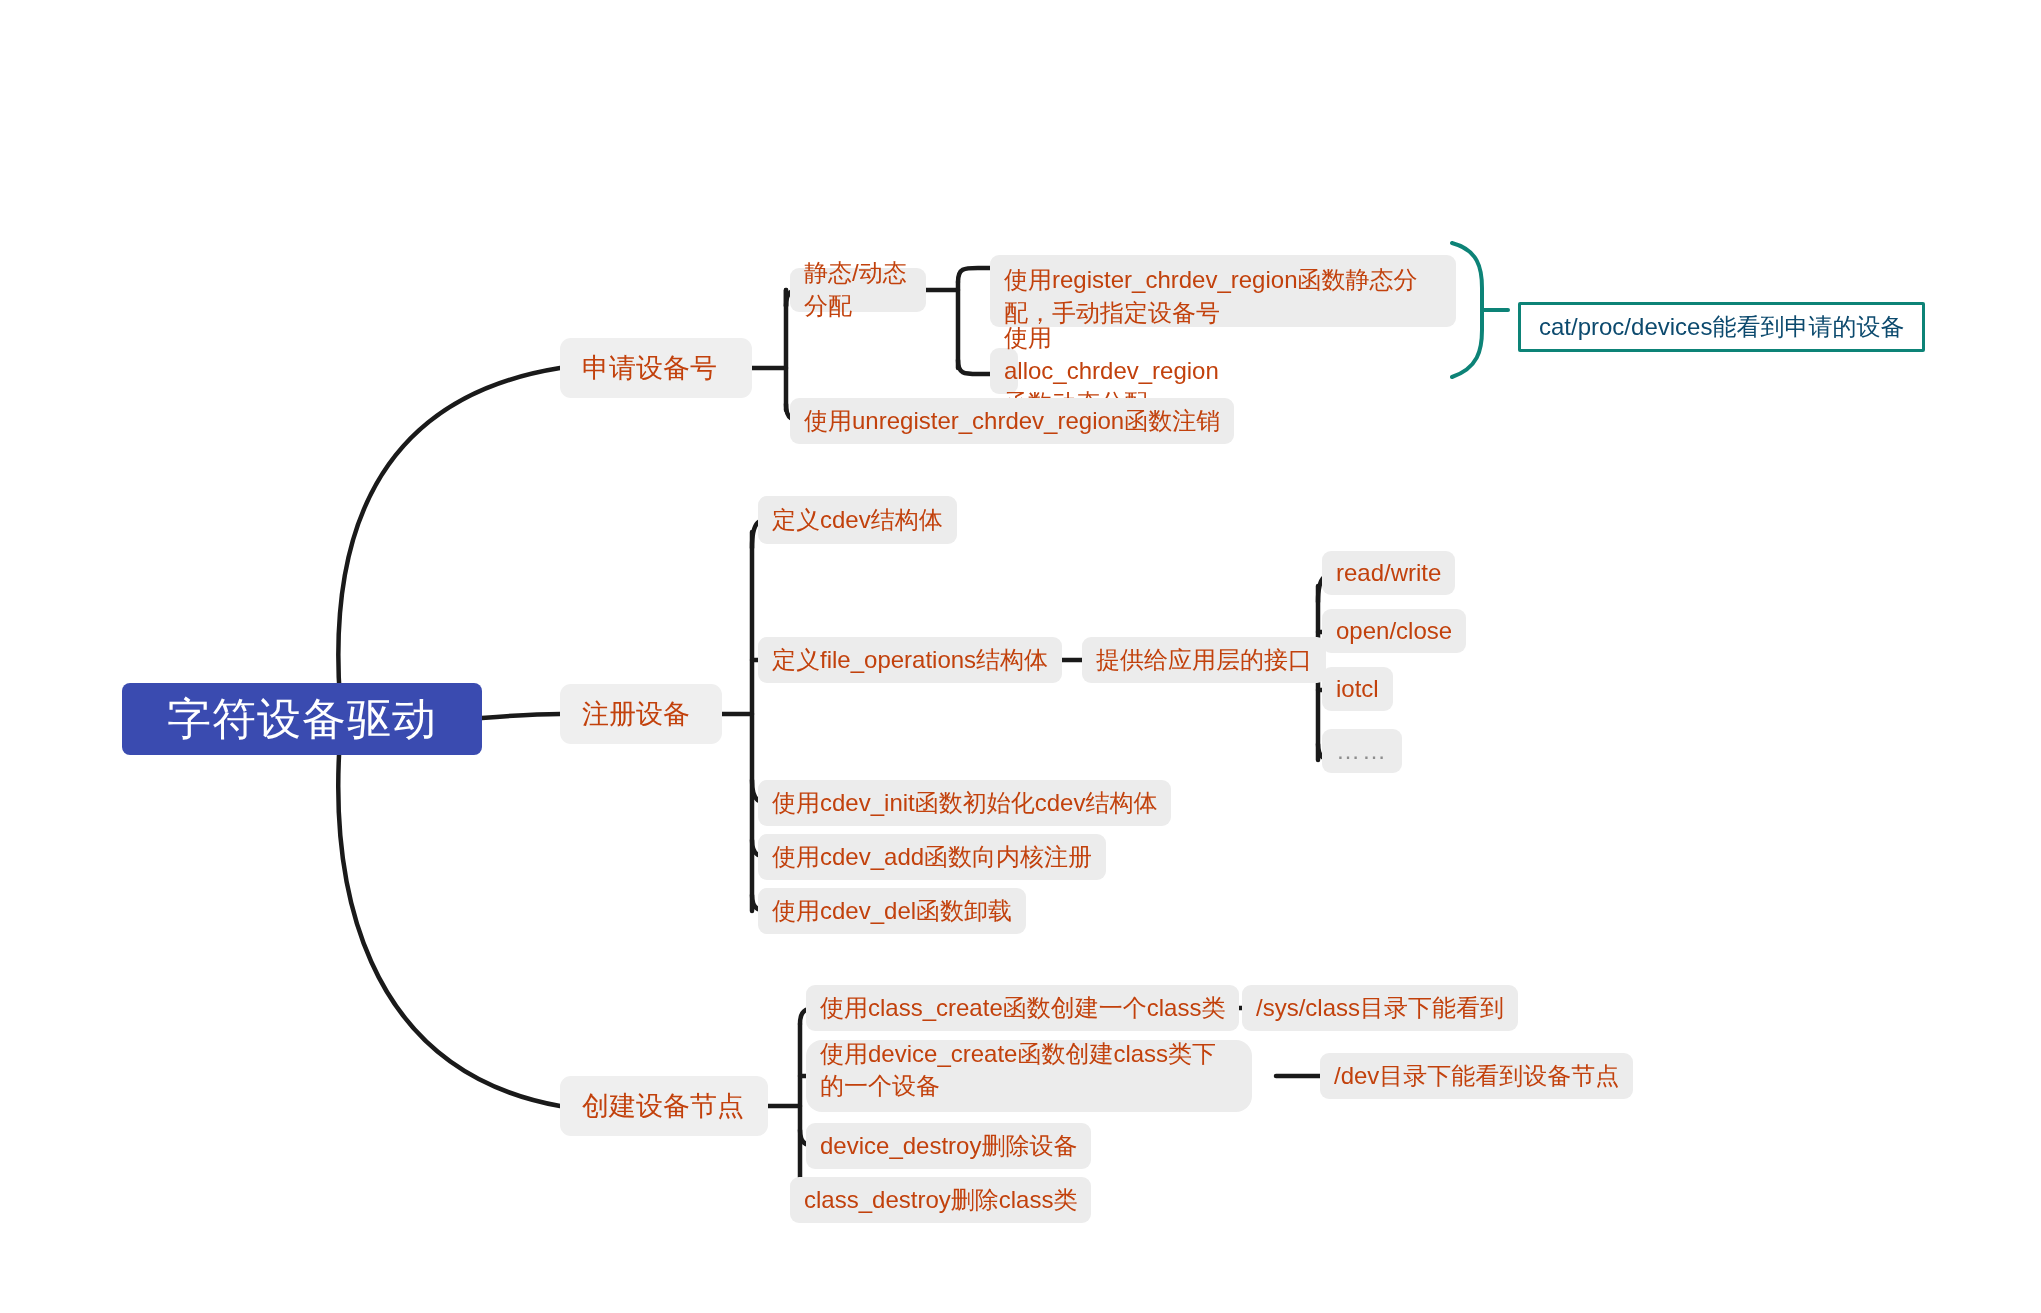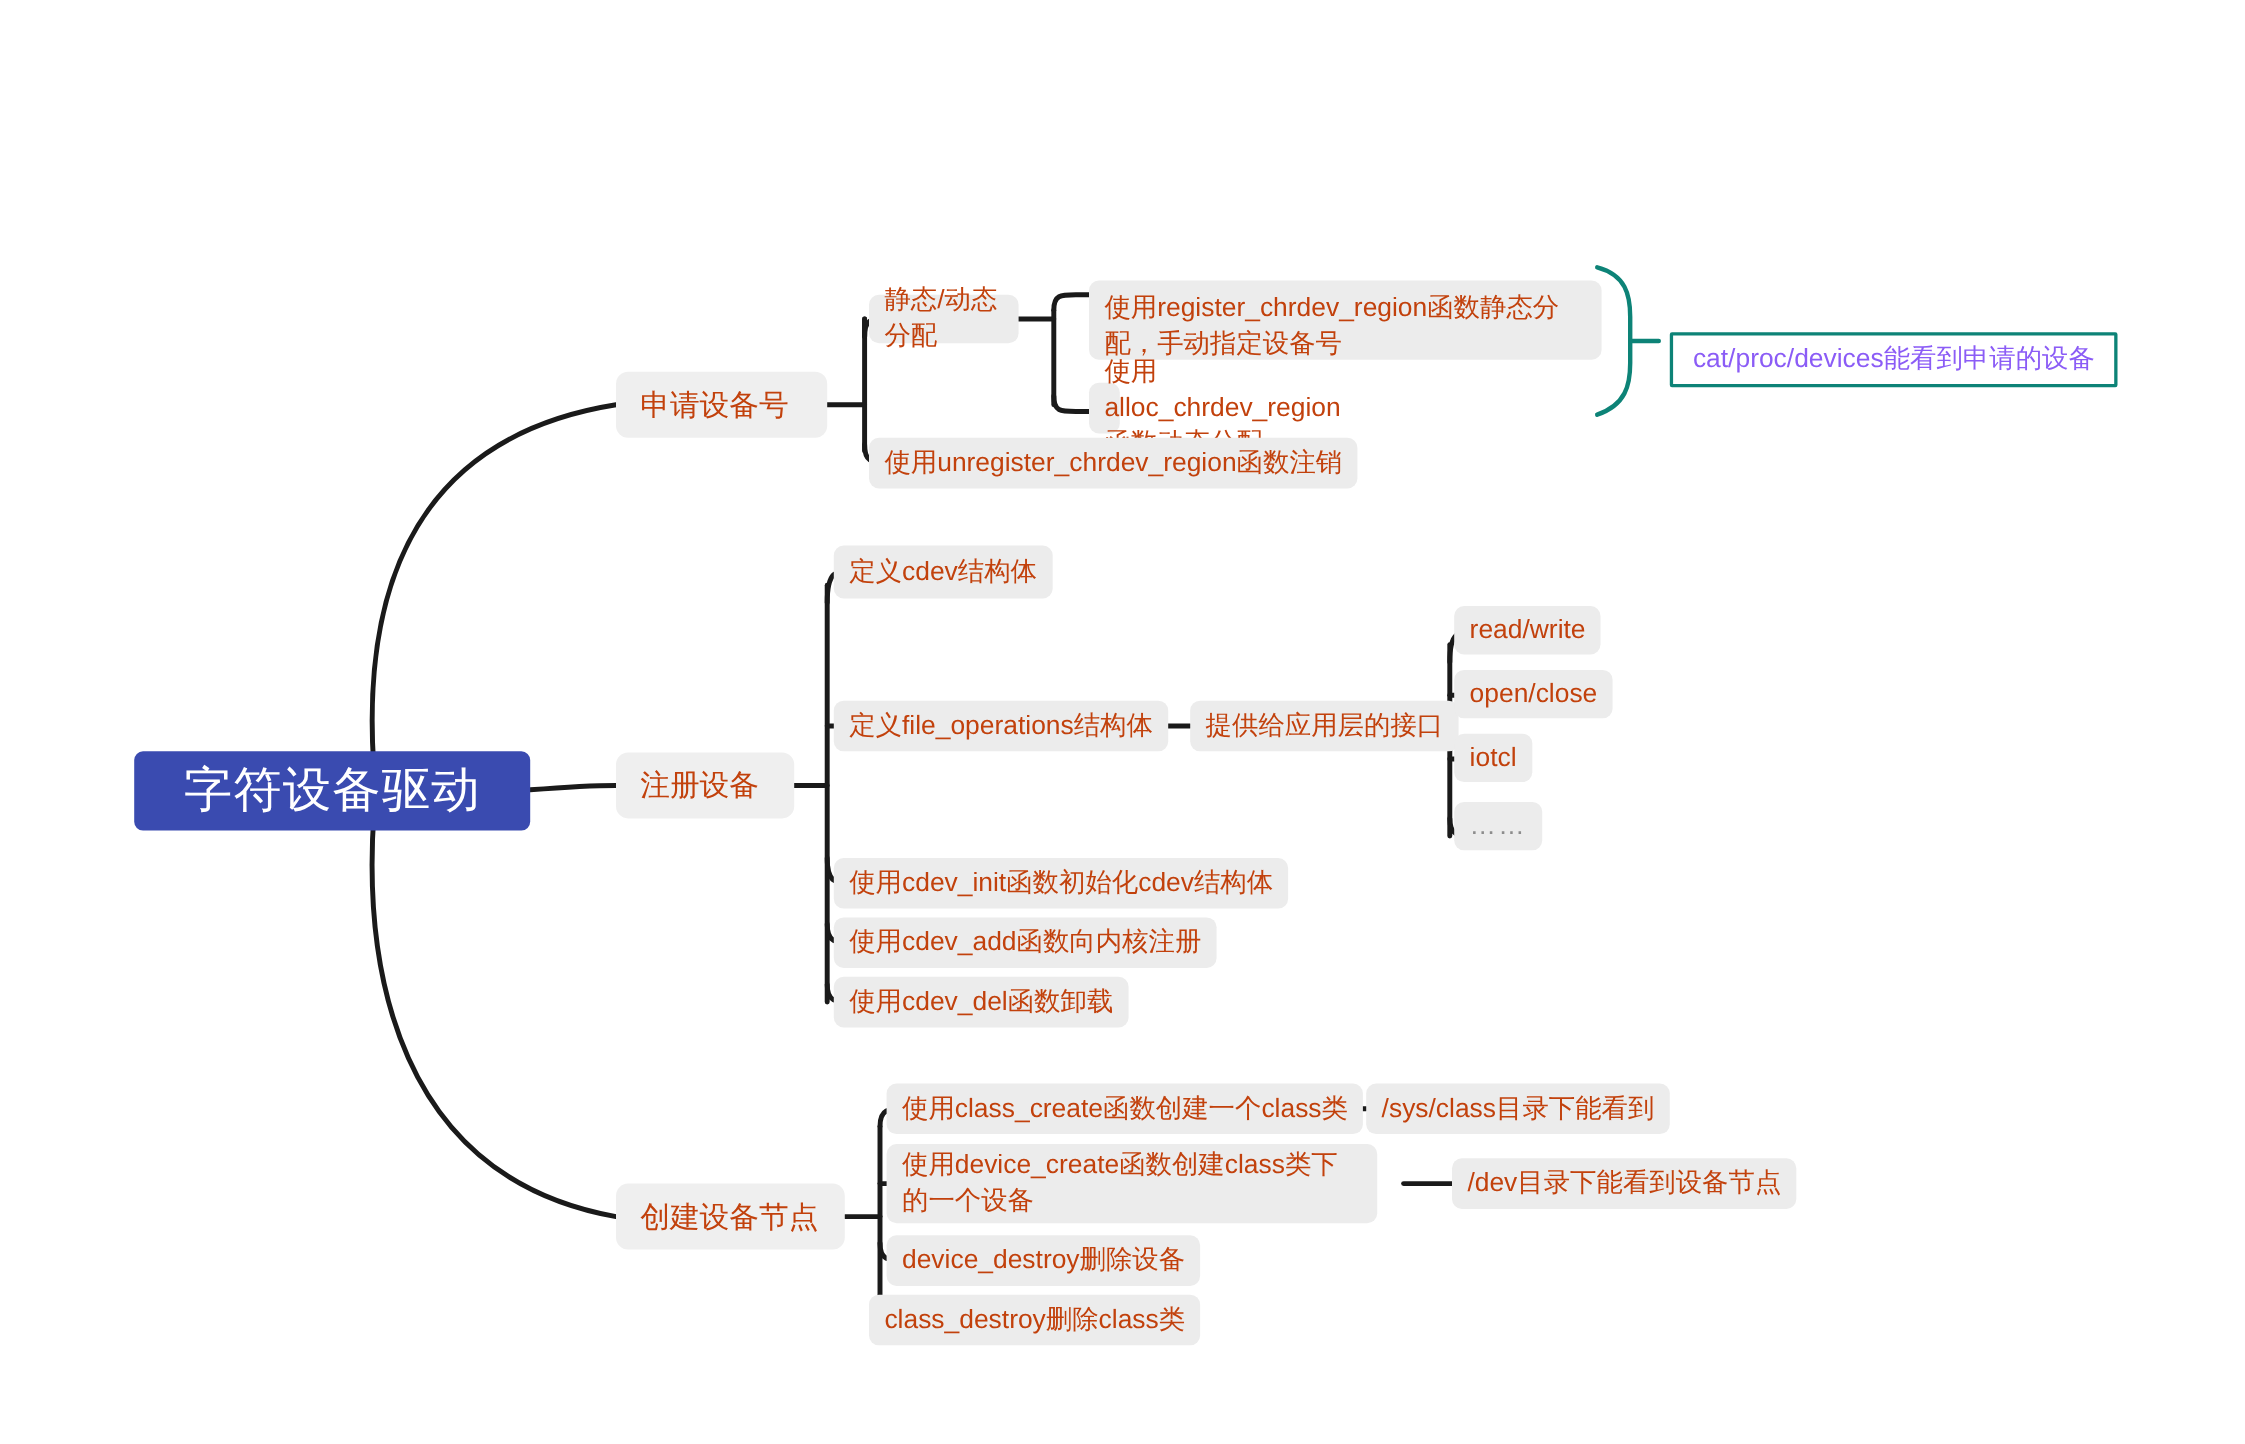--- a/index.html
+++ b/index.html
@@ -52,21 +52,21 @@
   .node.branch {
     font-size: 27px;
     background: #efefef;
     border-radius: 11px;
     padding: 13px 22px;
   }
   .node.summary {
     background: #ffffff;
     border: 3px solid #0d8377;
     border-radius: 2px;
-    color: #8b5cf6;
+    color: #0c4a6e;
     font-size: 24px;
     padding: 17px 18px;
   }
   .node.ellipsis {
     color: #8d8d8d;
     letter-spacing: 2px;
   }
 </style>
 </head>
 <body>
@@ -205,21 +205,21 @@
   </div>
 
   <div class="node" style="left:806px; top:985px; height:46px;">
     <span>使用class_create函数创建一个class类</span>
   </div>
 
   <div class="node" style="left:1242px; top:985px; height:46px;">
     <span>/sys/class目录下能看到</span>
   </div>
 
-  <div class="node" style="left:806px; top:1040px; width:446px; height:72px; align-items:center;">
+  <div class="node" style="left:806px; top:1040px; width:446px; height:72px; align-items:flex-end;border-radius:16px;">
     <span>使用device_create函数创建class类下的一个设备</span>
   </div>
 
   <div class="node" style="left:1320px; top:1053px; height:46px;">
     <span>/dev目录下能看到设备节点</span>
   </div>
 
   <div class="node" style="left:806px; top:1123px; height:46px;">
     <span>device_destroy删除设备</span>
   </div>

